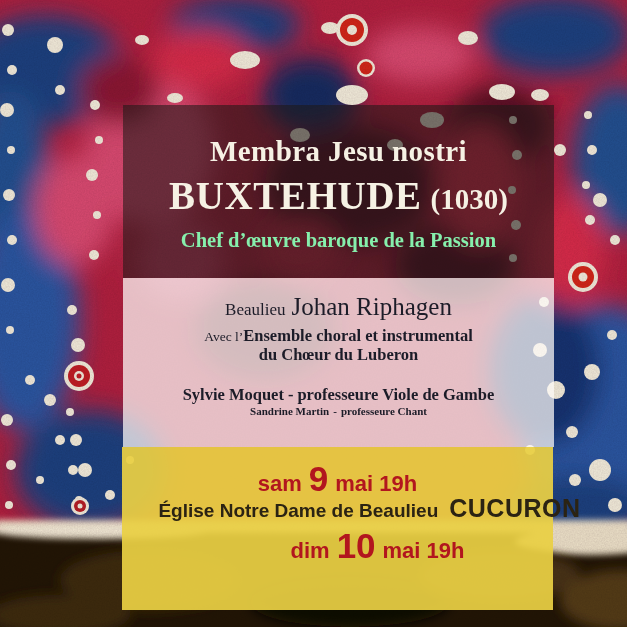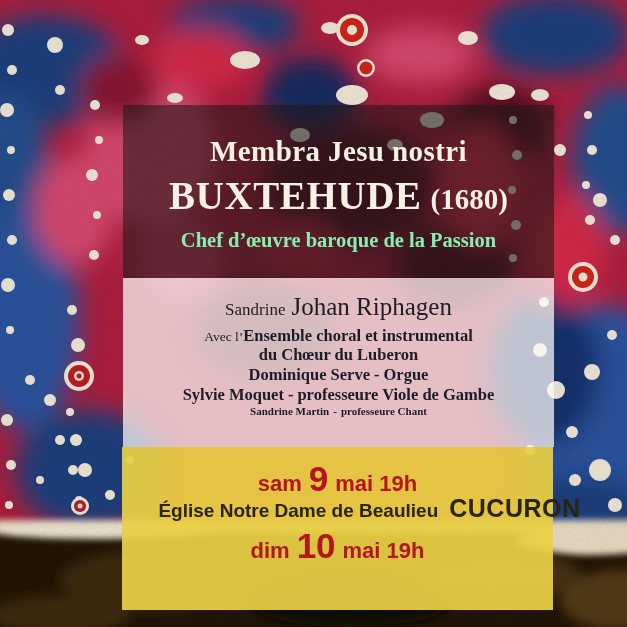--- a/index.html
+++ b/index.html
@@ -36,21 +36,21 @@
   .sep{font-weight:700;margin:0 4px;}
 
   
   .events-line{font-family:"Liberation Sans","DejaVu Sans",sans-serif;}
   .date-line{color:#b2161e;font-weight:700;line-height:40px;}
   .date-line .day,.date-line .rest{font-size:22px;}
   .date-line .num{font-size:35px;margin:0 7px;}
   .venue-line{color:#2b2313;font-weight:700;line-height:28px;padding-left:32px;}
   .venue-line .venue{font-size:19px;margin-right:11px;}
   .venue-line .city{font-size:25px;letter-spacing:.5px;}
-  .e1d{top:12px;} .e1v{top:47px;} .e2d{top:79px;} .e2v{top:112px;}
+  .e1d{top:12px;} .e1v{top:47px;} .e2d{top:79px;padding-left:40px;} .e2v{top:112px;}
 </style>
 </head>
 <body>
 
 <div class="poster">
 
   <svg width="627" height="627" viewBox="0 0 627 627" aria-hidden="true">
     <defs>
       <filter id="b12" x="-60%" y="-60%" width="220%" height="220%">
           <feGaussianBlur stdDeviation="12"></feGaussianBlur>
@@ -193,29 +193,28 @@
       <circle cx="80" cy="506" r="9" fill="#f2ecda"></circle>
         <circle cx="80" cy="506" r="6" fill="#b51d24"></circle>
       <circle cx="80" cy="506" r="2.5" fill="#f2ecda"></circle>
     </g>
 
     <rect x="0" y="0" width="627" height="627" filter="url(#grain)" opacity="0.20" style="mix-blend-mode:multiply"></rect>
   </svg>
 
   <div class="panel panel-title">
     <div class="line t1">Membra Jesu nostri</div>
-    <div class="line t2"><span class="composer">BUXTEHUDE</span><span class="year">(1680)</span></div>
+    <div class="line t2"><span class="composer">BUXTEHUDE</span><span class="year">(1030)</span></div>
     <div class="line t3">Chef d’œuvre baroque de la Passion</div>
   </div>
 
   <div class="panel panel-credits credits">
-    <div class="line c1"><span class="dir-label">Sandrine</span><span class="dir-name">Johan Riphagen</span></div>
+    <div class="line c1"><span class="dir-label">Beaulieu</span><span class="dir-name">Johan Riphagen</span></div>
     <div class="line c2"><span class="avec">Avec l’</span><span class="cb">Ensemble choral et instrumental</span></div>
     <div class="line c3 cb">du Chœur du Luberon</div>
-    <div class="line c4"><span class="cb">Dominique Serve</span><span class="sep">-</span><span class="cb">Orgue</span></div>
     <div class="line c5"><span class="cb">Sylvie Moquet</span><span class="sep">-</span><span class="cb">professeure Viole de Gambe</span></div>
     <div class="line c6"><span class="cb">Sandrine Martin</span><span class="sep">-</span><span class="cb">professeure Chant</span></div>
   </div>
 
   <div class="panel panel-events">
     <div class="line events-line date-line e1d"><span class="day">sam</span><span class="num">9</span><span class="rest">mai 19h</span></div>
     <div class="line events-line venue-line e1v"><span class="venue">Église Notre Dame de Beaulieu</span><span class="city">CUCURON</span></div>
     <div class="line events-line date-line e2d"><span class="day">dim</span><span class="num">10</span><span class="rest">mai 19h</span></div>
   </div>
 

